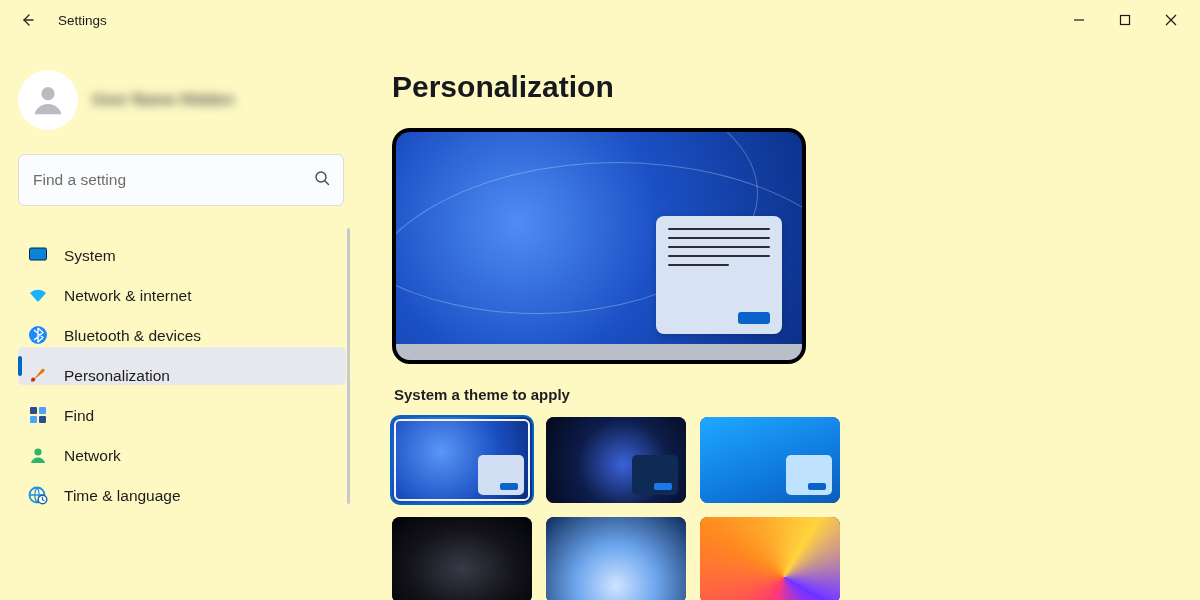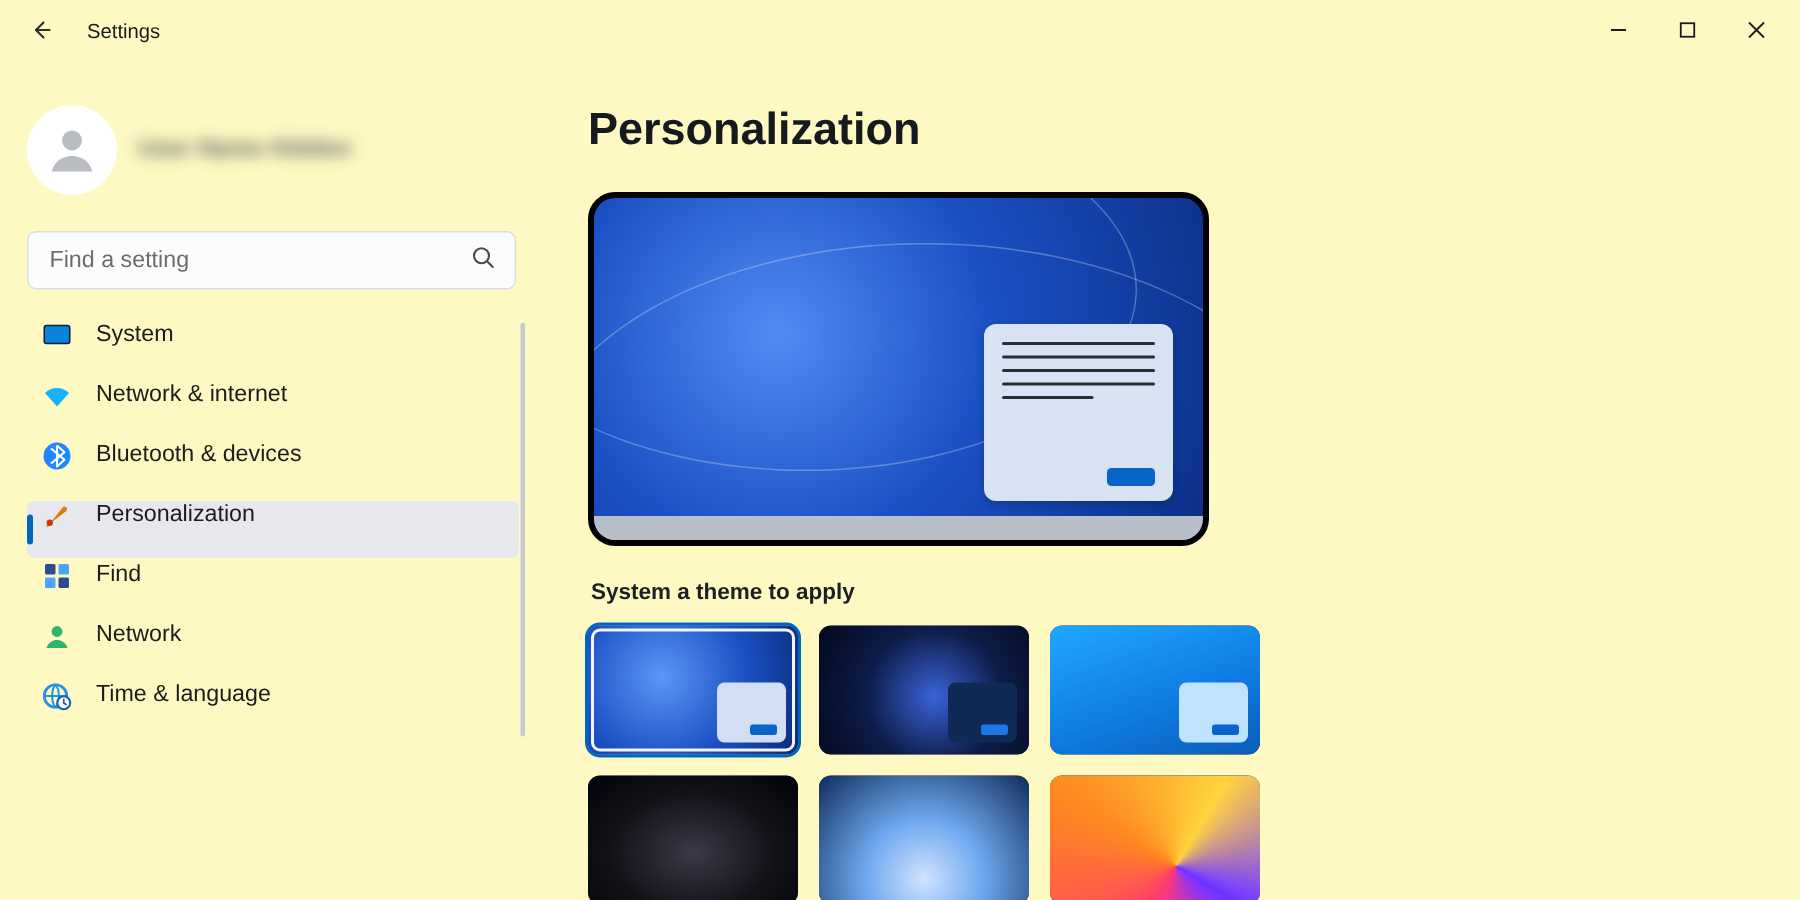--- a/index.html
+++ b/index.html
@@ -11,25 +11,25 @@
   .title { font-size:13.5px; color:#1a1a1a; }
   .win-controls { display:flex; gap:0; }
   .win-btn { width:46px; height:32px; display:flex; align-items:center; justify-content:center; cursor:pointer; }
   .body { display:flex; height:calc(600px - 40px); }
   .sidebar { width:360px; padding:26px 10px 0 14px; display:flex; flex-direction:column; }
   .profile { display:flex; align-items:center; gap:14px; padding:4px 8px 22px 4px; }
   .avatar { width:60px; height:60px; border-radius:50%; background:#ffffff; display:flex; align-items:center; justify-content:center; }
   .avatar svg { width:38px; height:38px; }
   .profile-text { filter: blur(5px); color:#5c5c5c; font-size:16px; font-weight:600; }
   .search-wrap { position:relative; margin:2px 6px 20px 4px; }
-  .search { width:100%; height:39px; border-radius:6px; border:1px solid #dadde3; background:#fbfcfe; padding:0 42px 0 14px; font-size:15.5px; color:#666; }
+  .search { width:100%; height:52px; border-radius:6px; border:1px solid #dadde3; background:#fbfcfe; padding:0 42px 0 14px; font-size:15.5px; color:#666; }
   .search::placeholder { color:#6d6d6d; }
   .search-icon { position:absolute; right:14px; top:50%; transform:translateY(-50%); }
   .nav { display:flex; flex-direction:column; position:relative; }
-  .nav-item { display:flex; align-items:flex-start; height:38px; padding:0 12px 0 10px; gap:16px; font-size:15.5px; color:#1c1c1c; border-radius:5px; margin:1px 4px; cursor:pointer; position:relative; }
+  .nav-item { display:flex; align-items:flex-end; height:38px; padding:0 12px 0 10px; gap:16px; font-size:15.5px; color:#1c1c1c; border-radius:5px; margin:1px 4px; cursor:pointer; position:relative; }
   .nav-item.selected { background:#e6e8ee; }
   .nav-item.selected::before { content:""; position:absolute; left:0px; top:9px; bottom:9px; width:3.5px; background:#0067c0; border-radius:3px; }
   .nav-icon { width:20px; height:20px; display:flex; align-items:center; justify-content:center; flex:0 0 20px; }
   .scroll-track { position:absolute; right:0px; top:2px; bottom:2px; width:3px; background:#c7c9ce; border-radius:3px; }
   .content { flex:1; padding:30px 0 0 32px; overflow:hidden; position:relative; }
   h1.page-title { font-size:30px; font-weight:600; color:#16191d; margin-bottom:24px; }
   .preview-frame { width:414px; height:236px; border:4px solid #000; border-radius:18px; position:relative; overflow:hidden; background:#000; }
   .preview-bg { position:absolute; inset:0; background: radial-gradient(circle at 30% 40%, #4f8df4 0%, #1b50c4 45%, #0b2f87 100%); }
   .preview-bg::before, .preview-bg::after { content:""; position:absolute; border:1px solid rgba(255,255,255,.28); border-radius:50%; }
   .preview-bg::before { width:440px; height:240px; left:-80px; top:-60px; }

